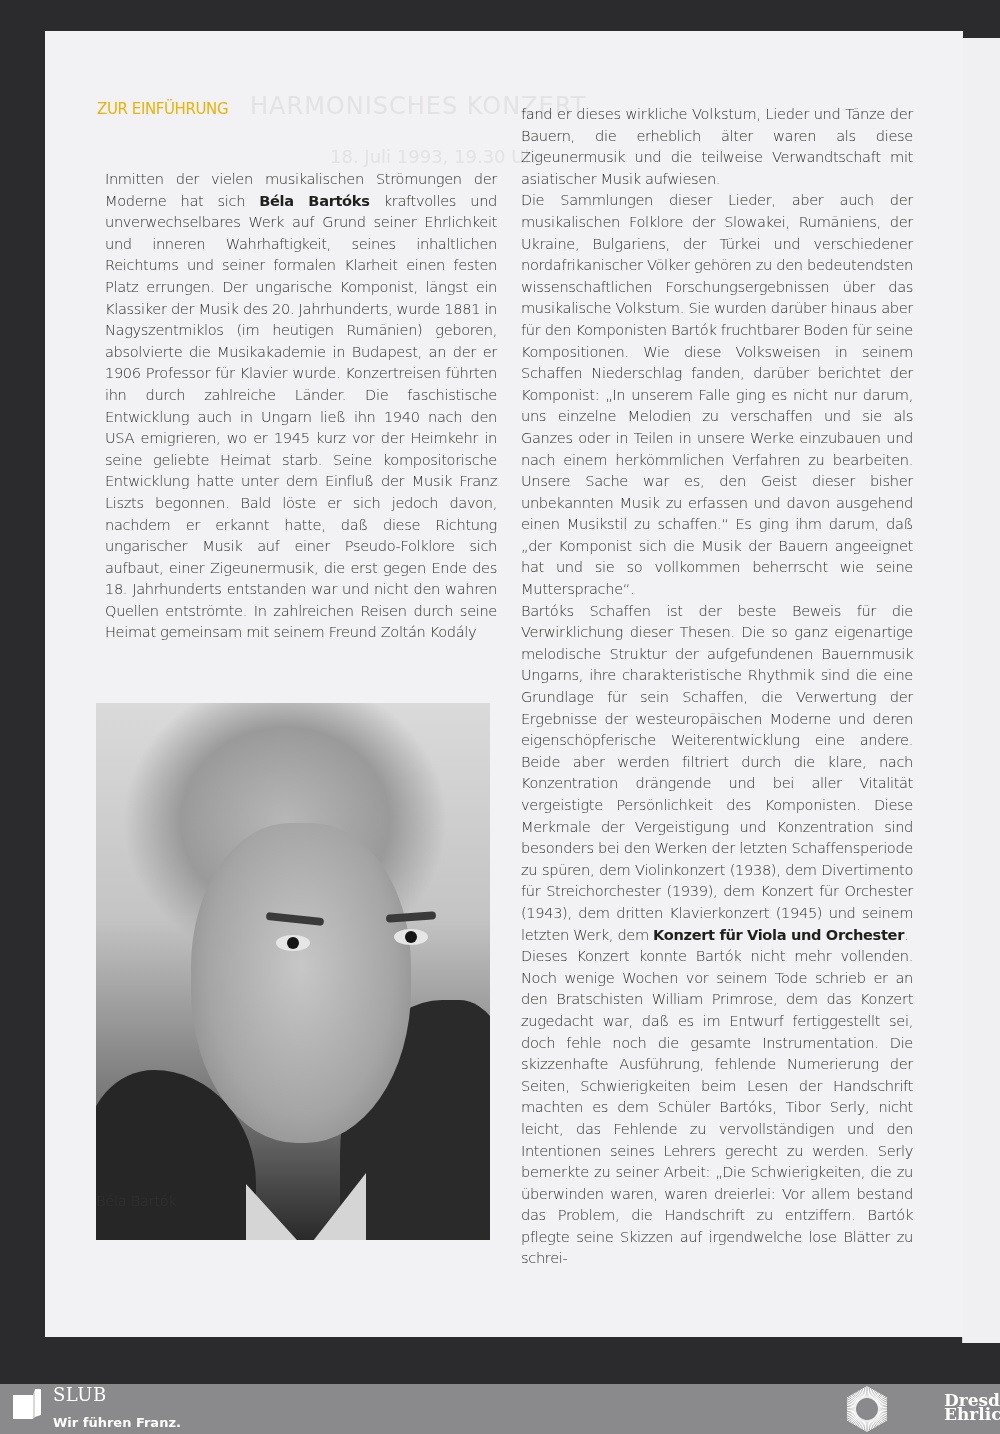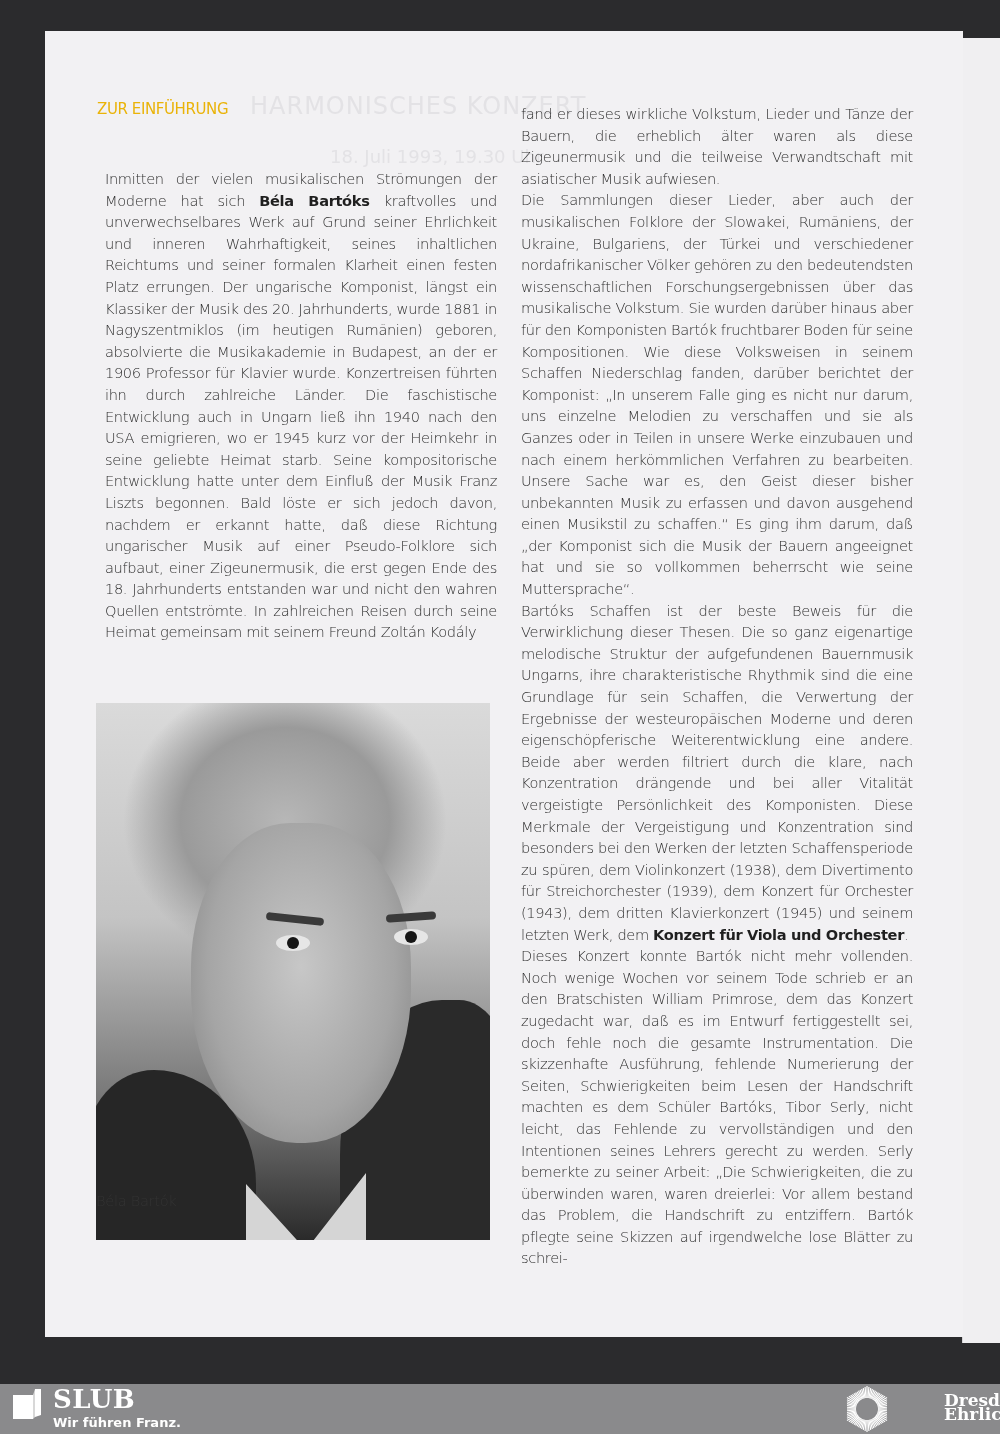--- a/index.html
+++ b/index.html
@@ -59,21 +59,21 @@
     .caption {
       position: absolute; left: 96px; top: 1192px; font-size: 14.6px; color: #333;
       letter-spacing: -0.3px; font-family: "DejaVu Sans", sans-serif; font-weight: 300;
     }
     .footer-bar {
       position: absolute; left: 0; top: 1384px; width: 1000px; height: 50px; background: #8a8a8c;
     }
     .slub-icon { position: absolute; left: 13px; top: 5px; width: 28px; height: 30px; }
     .slub-title {
       position: absolute; left: 53px; top: 0px; font-family: "DejaVu Serif", serif;
-      font-size: 26px; font-weight: bold; color: #ffffff; letter-spacing: 0.5px;
+      font-size: 18px; font-weight: normal; color: #ffffff; letter-spacing: 0.5px;
     }
     .slub-tag {
       position: absolute; left: 53px; top: 31px; font-family: "DejaVu Sans", sans-serif;
       font-size: 13px; font-weight: bold; color: #ffffff;
     }
     .dp-logo { position: absolute; left: 842px; top: 2px; width: 50px; height: 46px; }
     .dp-text {
       position: absolute; left: 944px; top: 9px; font-family: "DejaVu Serif", serif;
       font-size: 17px; font-weight: bold; color: #ffffff; line-height: 14px;
     }

